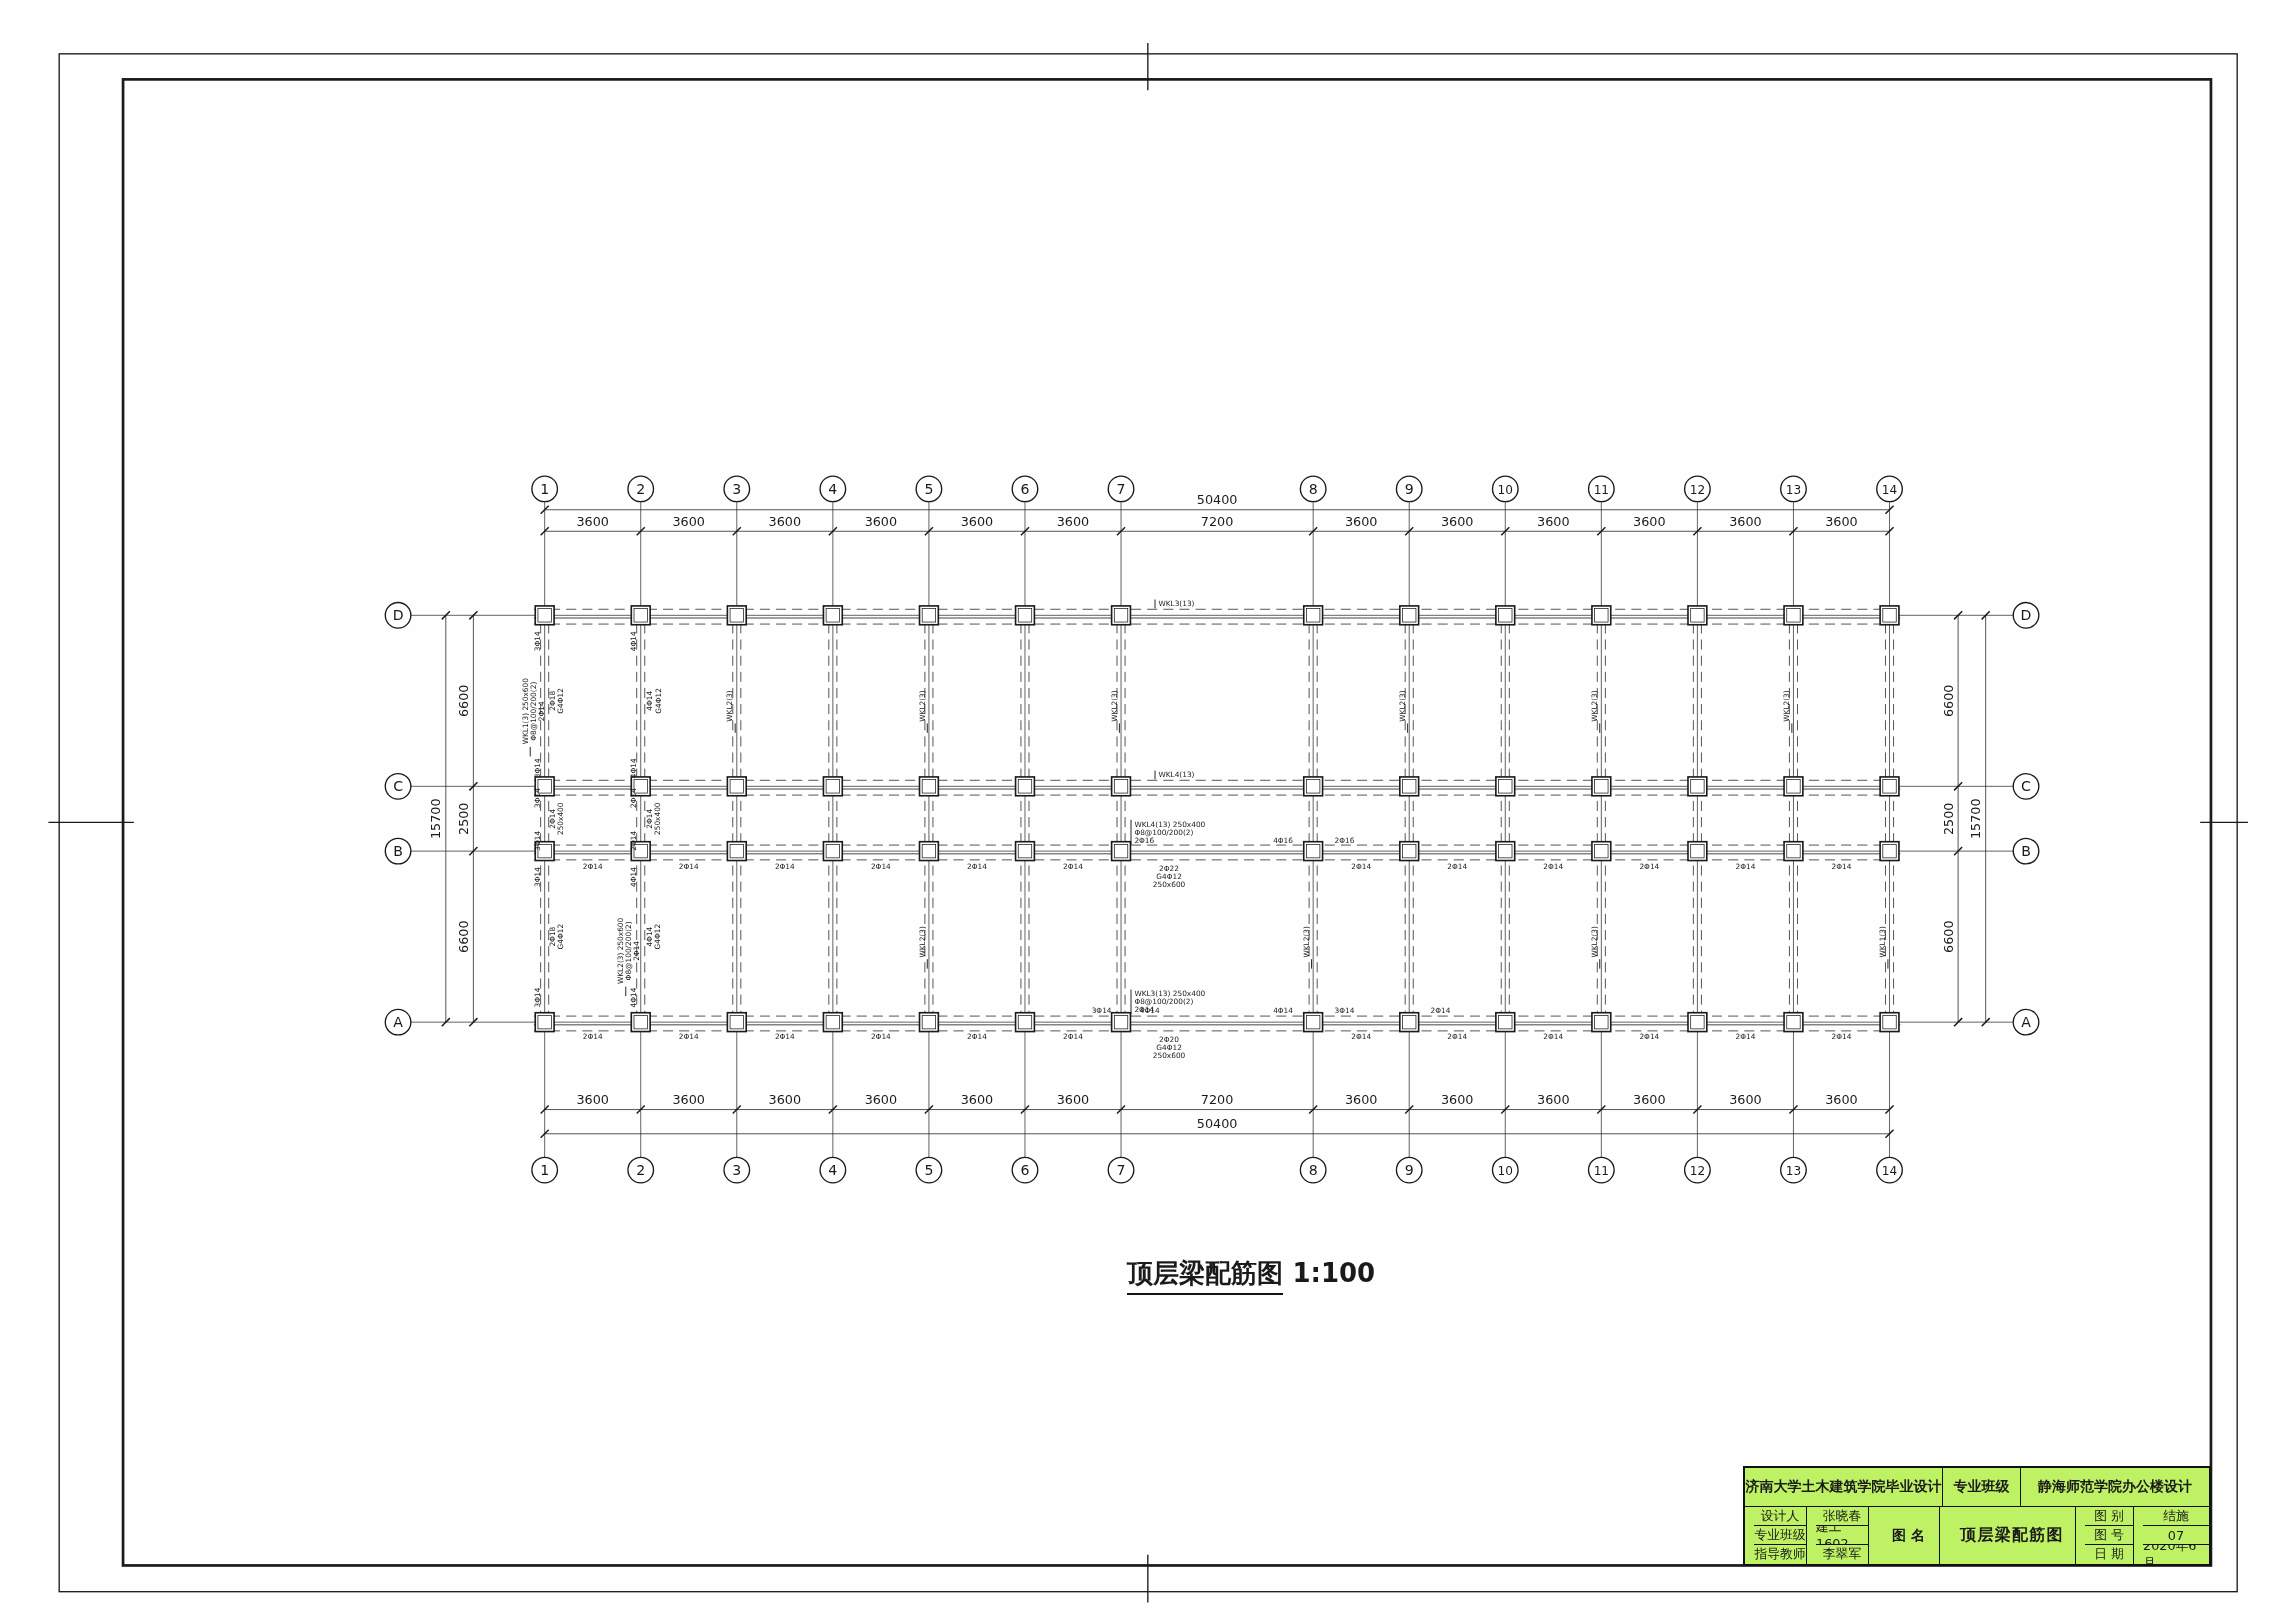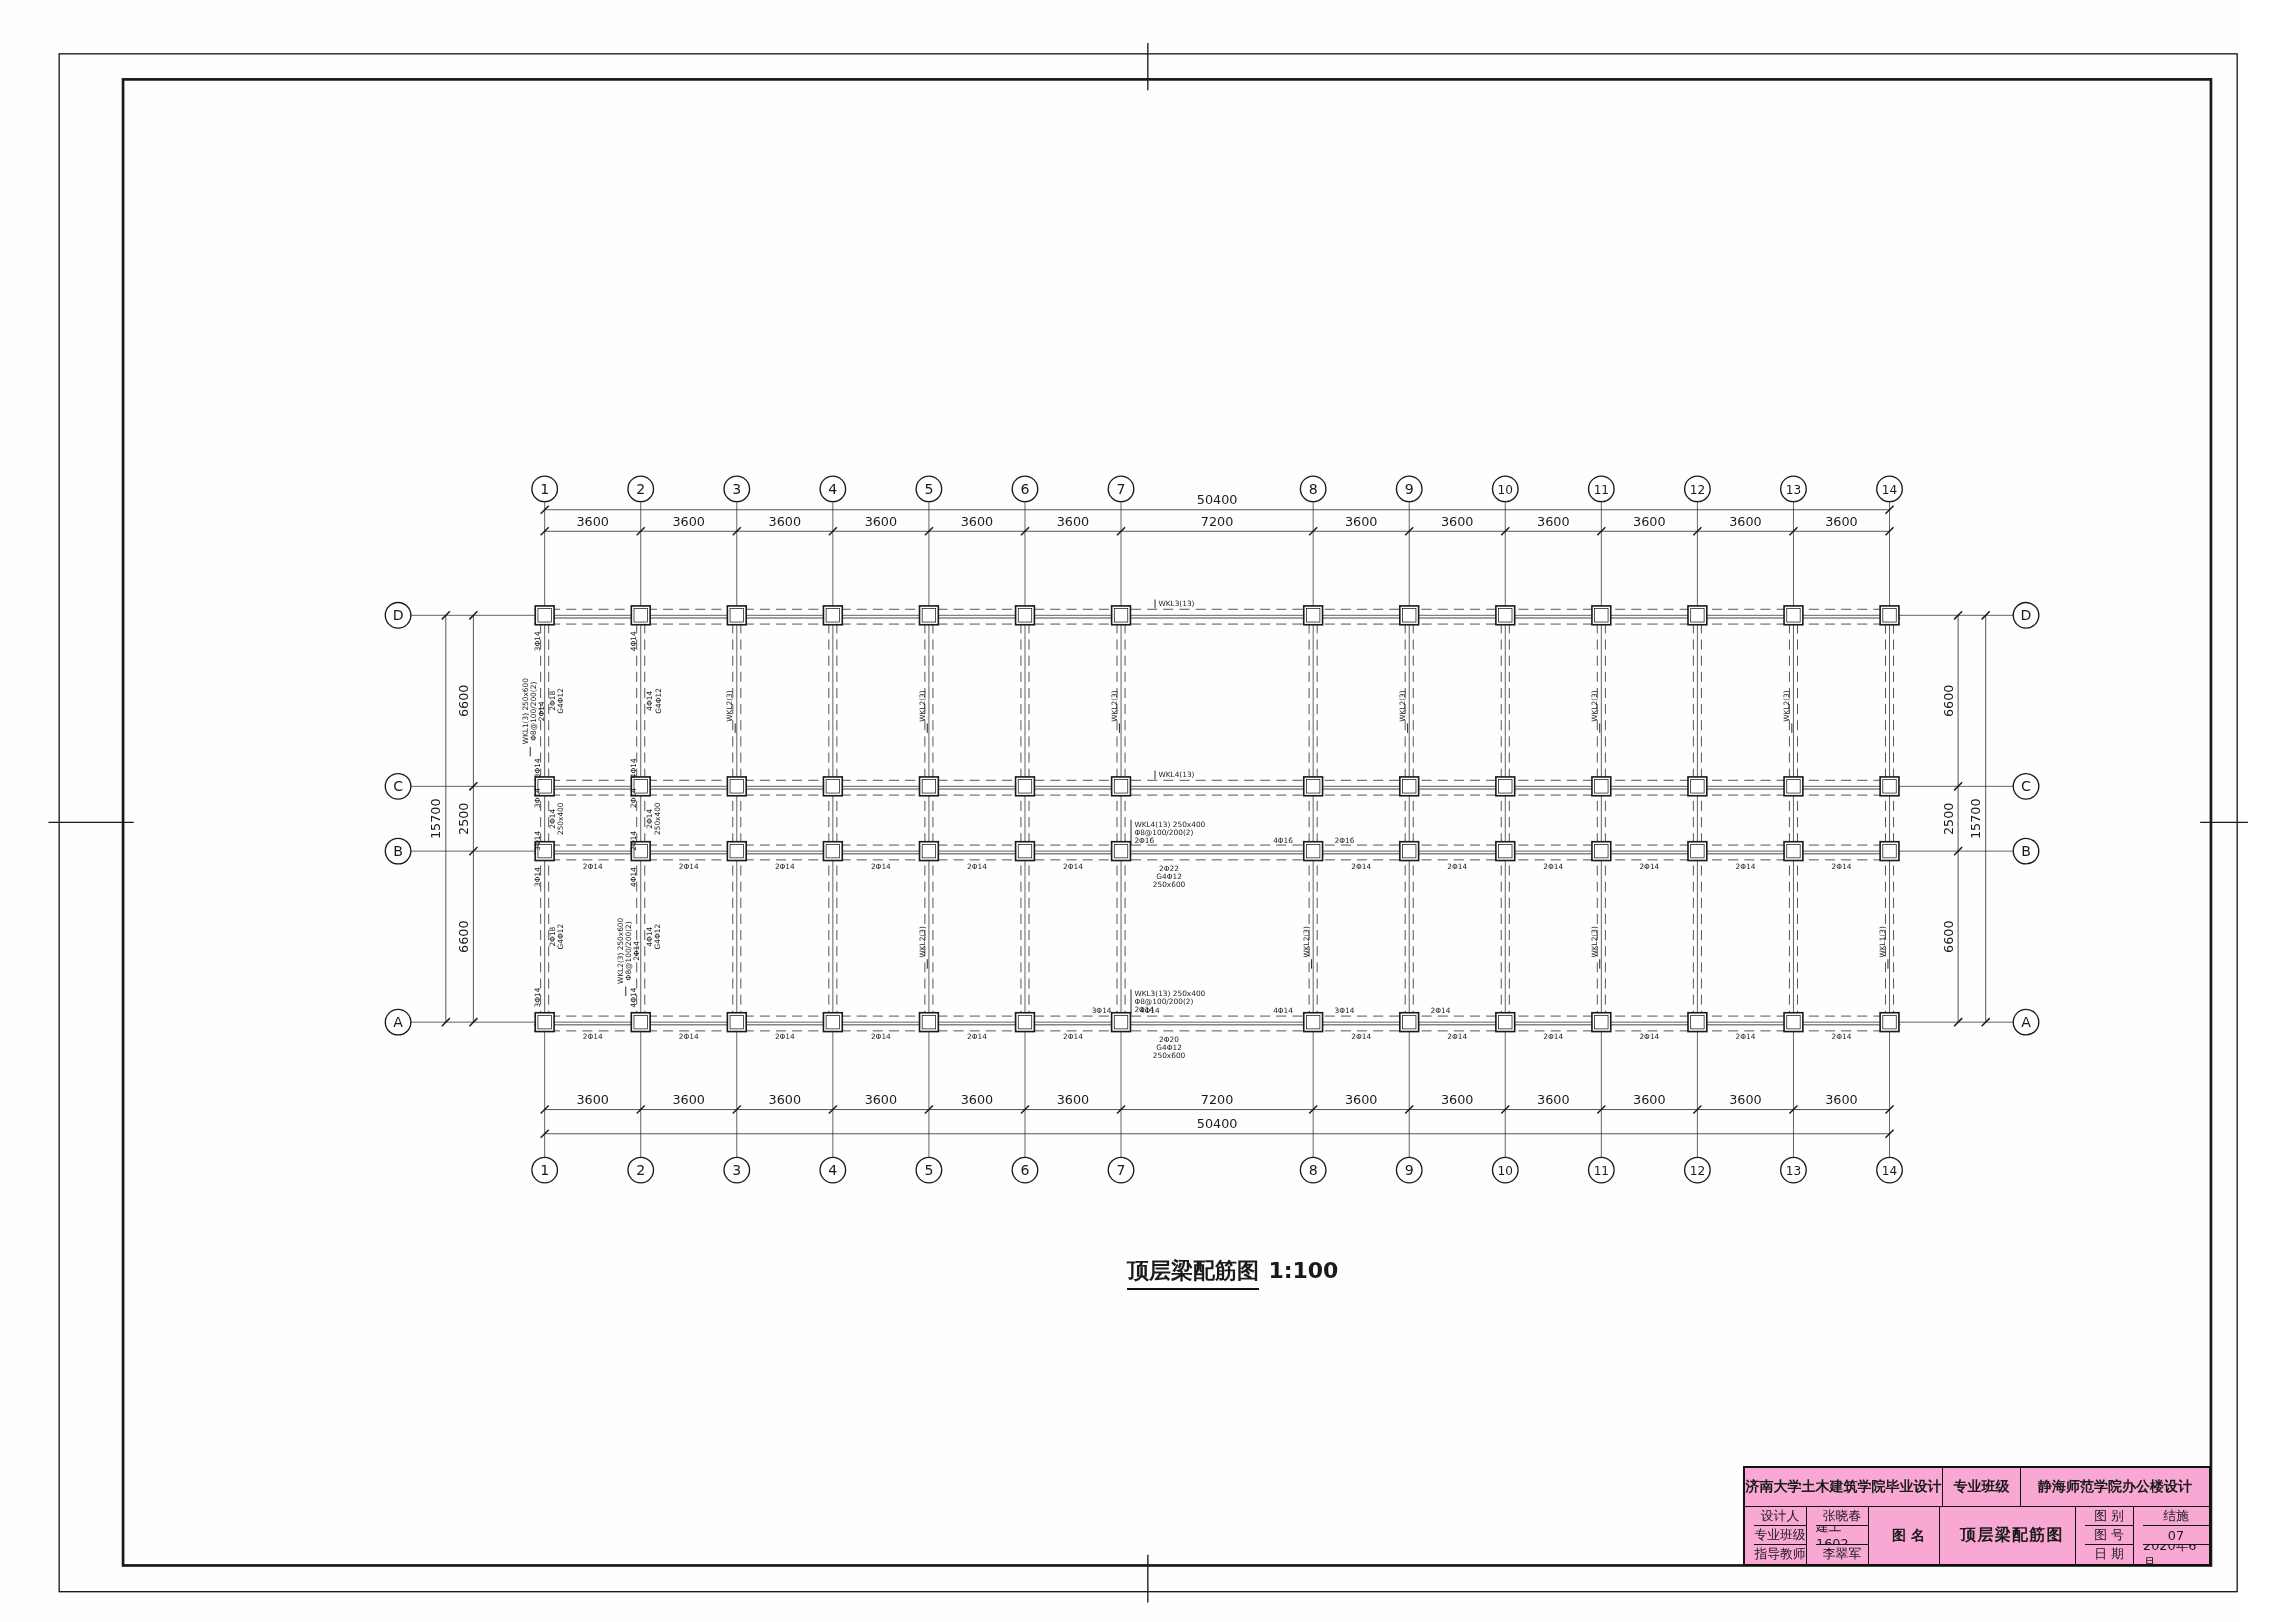--- a/index.html
+++ b/index.html
@@ -4,27 +4,27 @@
 <style>
   * { margin:0; padding:0; box-sizing:border-box; }
   html,body { width:2295px; height:1622px; background:#fff; overflow:hidden;
     font-family:"DejaVu Sans","Liberation Sans",sans-serif; color:#1a1a1a; }
   #sheet { position:relative; width:2243px; height:1622px; background:#fefefe; }
   svg#plan-svg { position:absolute; left:0; top:0; }
   text { fill:#1a1a1a; }
 
   
   #drawing-title { position:absolute; left:1127px; top:1256px; white-space:nowrap;
-    font-size:22px; font-weight:bold; }
+    font-size:26px; font-weight:bold; }
   #drawing-title .t { border-bottom:2.7px solid #111; padding-bottom:2px; display:inline-block; }
   #drawing-title .s { margin-left:9.4px; font-weight:bold; }
 
   
   #title-block { position:absolute; left:1743px; top:1466px; width:468px; height:100px;
-    border:2px solid #111; background:#f9a8d4; font-size:14px; }
+    border:2px solid #111; background:#bef264; font-size:14px; }
   .tb-row-top { display:grid; grid-template-columns:198px 78px 1fr; height:39px; }
   .tb-row-top > div { border-right:1.3px solid #111; border-bottom:1.3px solid #111;
     display:flex; align-items:center; justify-content:center; font-weight:bold; }
   .tb-row-top > div:last-child { border-right:none; }
   .tb-bottom { display:grid; grid-template-columns:62px 62px 71px 136px 58px 1fr;
     grid-template-rows:19px 19px 19px; height:56px; }
   .tb-bottom > div { border-right:1.3px solid #111; border-bottom:1.3px solid #111;
     display:flex; align-items:center; justify-content:center; overflow:hidden;margin-left:9px; }
   .tb-bottom > div.last { border-right:none; }
   .tb-bottom > div.nb { border-bottom:none; }

